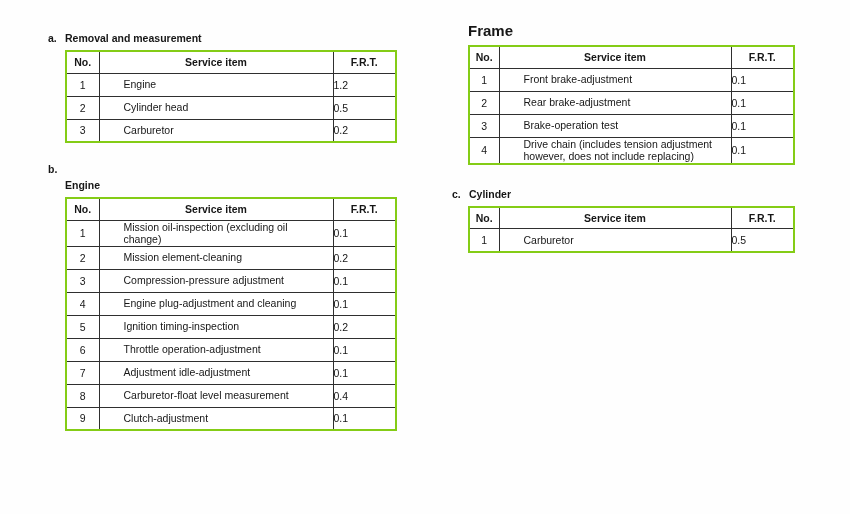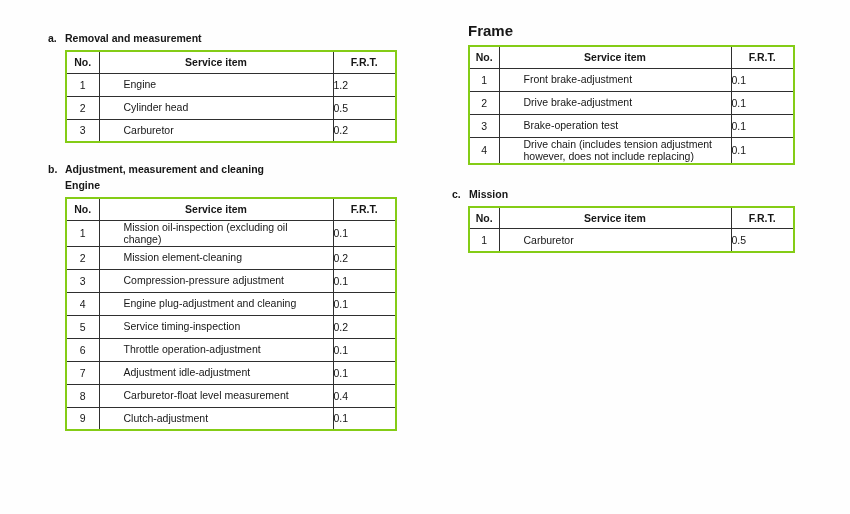--- a/index.html
+++ b/index.html
@@ -99,21 +99,20 @@
           <tr>
             <td class="c-no">3</td>
             <td class="c-item">Carburetor</td>
             <td class="c-frt">0.2</td>
           </tr>
         </tbody>
     </table>
 
     <div class="section-label gap-b">
       <span class="prefix">b.</span>
-      <span>Adjustment, measurement and cleaning</span>
     </div>
     <div class="sub-label">Engine</div>
 
     <table class="svc">
       <thead>
         <tr>
           <th class="c-no">No.</th>
           <th class="c-item">Service item</th>
           <th class="c-frt">F.R.T.</th>
         </tr>
@@ -134,21 +133,21 @@
             <td class="c-item">Compression-pressure adjustment</td>
             <td class="c-frt">0.1</td>
           </tr>
           <tr>
             <td class="c-no">4</td>
             <td class="c-item">Engine plug-adjustment and cleaning</td>
             <td class="c-frt">0.1</td>
           </tr>
           <tr>
             <td class="c-no">5</td>
-            <td class="c-item">Service timing-inspection</td>
+            <td class="c-item">Ignition timing-inspection</td>
             <td class="c-frt">0.2</td>
           </tr>
           <tr>
             <td class="c-no">6</td>
             <td class="c-item">Throttle operation-adjustment</td>
             <td class="c-frt">0.1</td>
           </tr>
           <tr>
             <td class="c-no">7</td>
             <td class="c-item">Adjustment idle-adjustment</td>
@@ -181,39 +180,39 @@
         </tr>
       </thead>
       <tbody>
           <tr>
             <td class="c-no">1</td>
             <td class="c-item">Front brake-adjustment</td>
             <td class="c-frt">0.1</td>
           </tr>
           <tr>
             <td class="c-no">2</td>
-            <td class="c-item">Drive brake-adjustment</td>
+            <td class="c-item">Rear brake-adjustment</td>
             <td class="c-frt">0.1</td>
           </tr>
           <tr>
             <td class="c-no">3</td>
             <td class="c-item">Brake-operation test</td>
             <td class="c-frt">0.1</td>
           </tr>
           <tr>
             <td class="c-no">4</td>
             <td class="c-item">Drive chain (includes tension adjustment however, does not include replacing)</td>
             <td class="c-frt">0.1</td>
           </tr>
         </tbody>
     </table>
 
     <div class="section-label gap-ovh">
       <span class="prefix">c.</span>
-      <span>Mission</span>
+      <span>Cylinder</span>
     </div>
 
     <table class="svc">
       <thead>
         <tr>
           <th class="c-no">No.</th>
           <th class="c-item">Service item</th>
           <th class="c-frt">F.R.T.</th>
         </tr>
       </thead>

